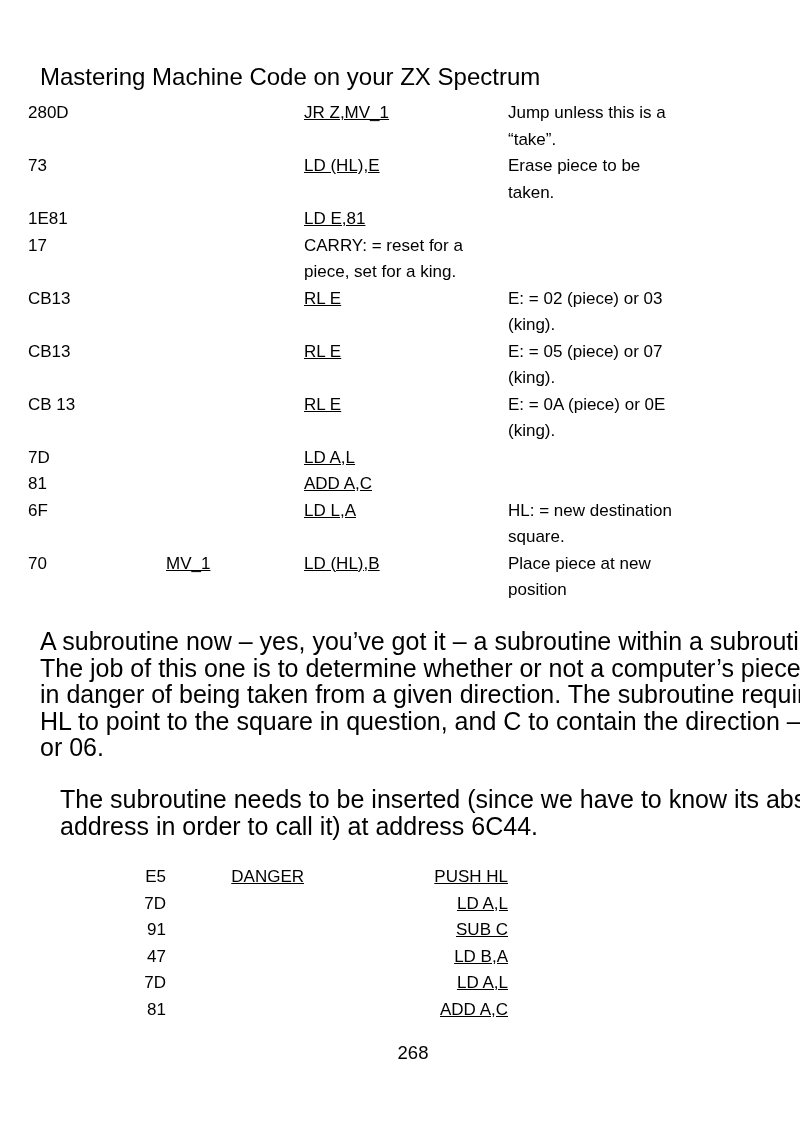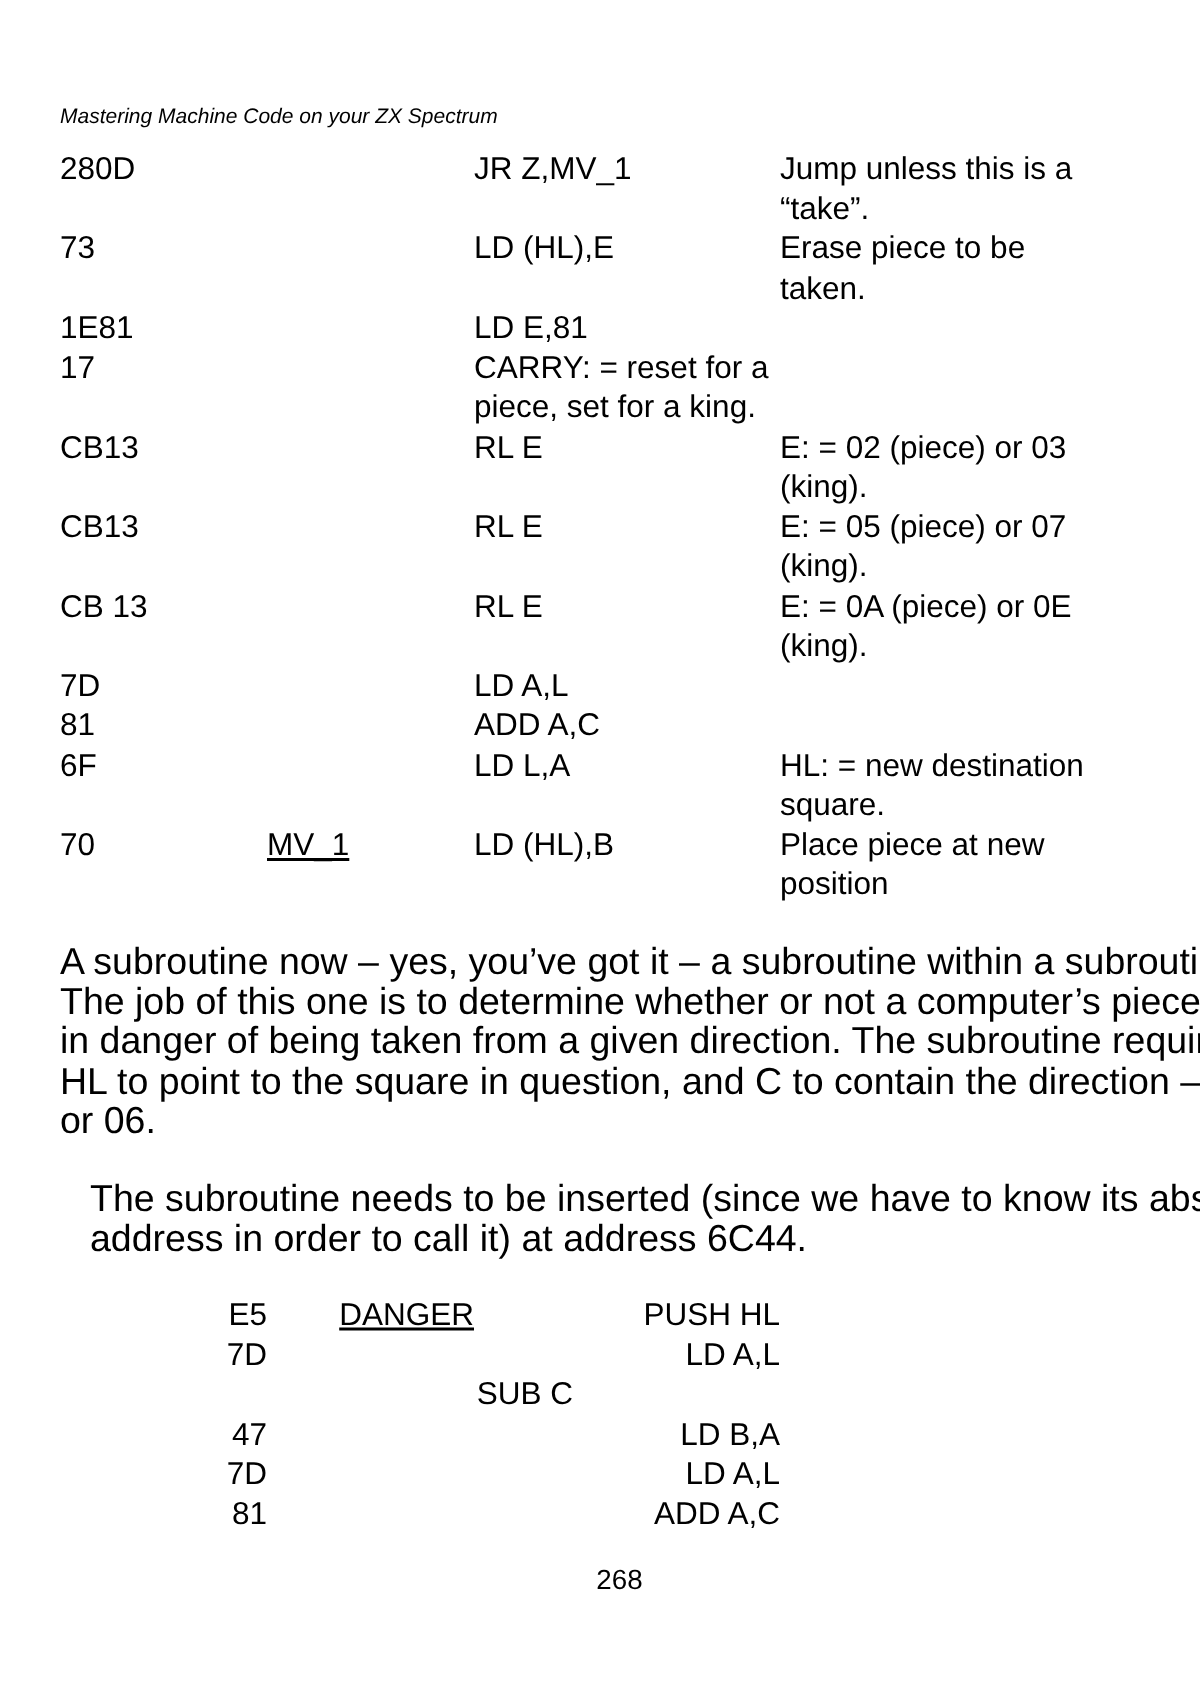--- a/index.html
+++ b/index.html
@@ -13,41 +13,40 @@
     height: 1135px;
     background: #ffffff;
     color: #000000;
     font-family: "Liberation Sans", sans-serif;
     overflow: hidden;
   }
   .running-header {
     position: absolute;
     left: 40px;
     top: 66px;
-    font-style: italic;
-    font-size: 14px;
+    font-size: 24px;
     line-height: 22px;
     white-space: pre;
   }
   .listing {
     position: absolute;
-    left: 40px;
+    left: 28px;
     width: 730px;
-    font-size: 21px;
+    font-size: 17px;
     line-height: 26.5px;
   }
   .listing-1 { top: 100px; }
   .listing-2 { top: 864px; text-align: right; }
   .crow {
     display: flex;
     align-items: flex-start;
   }
   .c-hex    { width: 138px; flex-shrink: 0; white-space: pre; }
   .c-label  { width: 138px; flex-shrink: 0; white-space: pre; text-decoration: underline; }
-  .c-instr  { width: 204px; flex-shrink: 0; white-space: pre; }
+  .c-instr  { width: 204px; flex-shrink: 0; white-space: pre; text-decoration: underline; }
   .c-comment{ width: 250px; flex-shrink: 0; white-space: pre; }
   .body-para {
     position: absolute;
     left: 40px;
     width: 735px;
     margin: 0;
     font-size: 25px;
     line-height: 26.5px;
     white-space: pre;
   }
@@ -162,20 +161,21 @@
       <span class="c-instr">PUSH HL</span>
       <span class="c-comment"></span>
     </div>
     <div class="crow">
       <span class="c-hex">7D</span>
       <span class="c-label"></span>
       <span class="c-instr">LD A,L</span>
       <span class="c-comment"></span>
     </div>
     <div class="crow">
+      <span class="c-hex">91</span>
       <span class="c-label"></span>
       <span class="c-instr">SUB C</span>
       <span class="c-comment"></span>
     </div>
     <div class="crow">
       <span class="c-hex">47</span>
       <span class="c-label"></span>
       <span class="c-instr">LD B,A</span>
       <span class="c-comment"></span>
     </div>

